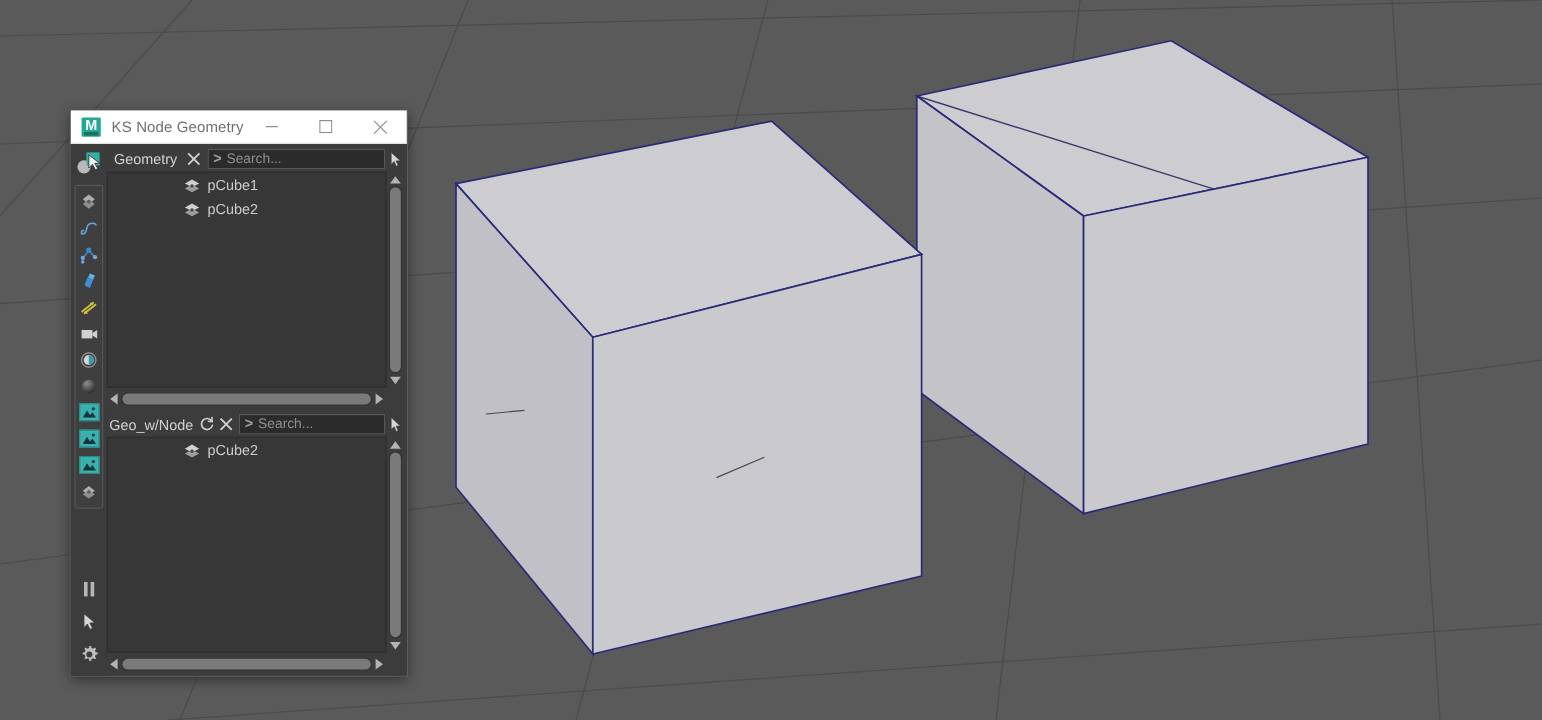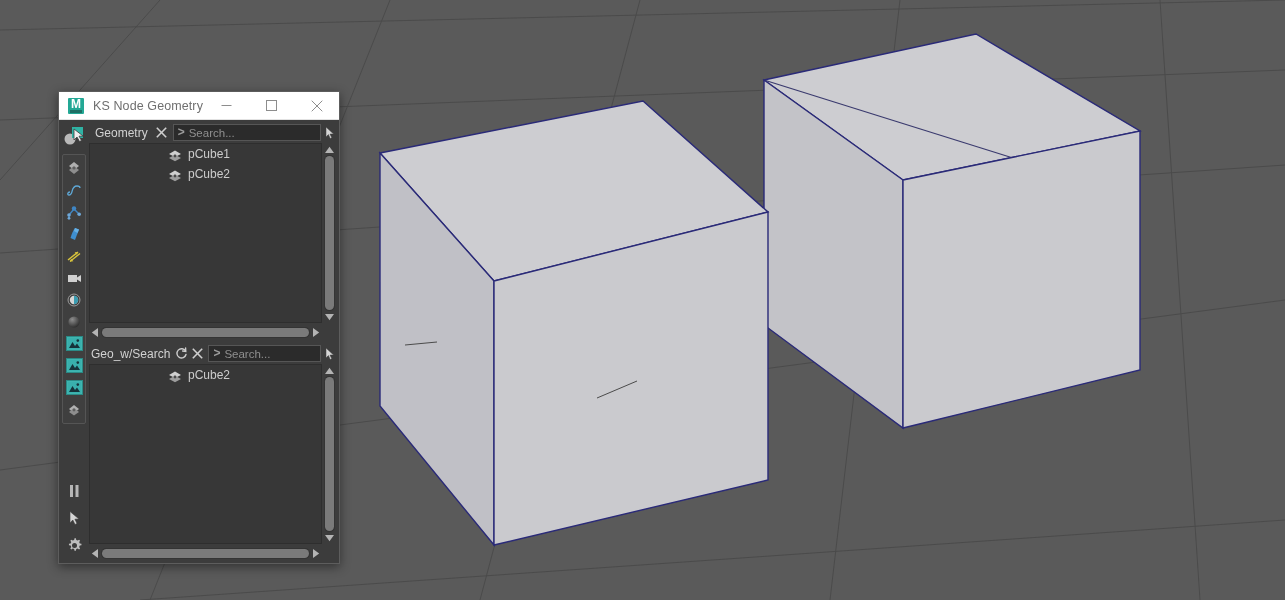--- a/index.html
+++ b/index.html
@@ -170,21 +170,20 @@
     display:flex;
     min-height:0;
   }
   .list-area {
     flex:1 1 auto;
     background:#373737;
     border:1px solid #2e2e2e;
     overflow:hidden;
     position:relative;
     min-width:0;
-    padding-left:15px;
   }
   .node-row {
     display:flex; align-items:center;
     height: 20px;
     padding-left: 62px;
   }
   .node-icon { width:16px; height:12px; margin-right:5px; flex:0 0 16px; }
   .node-label { font-size:12px; color:#cccccc; }
 
   
@@ -498,21 +497,21 @@
                   <path d="M7.2 5.5 L1 10 L1 1 Z" fill="#b4b4b4"></path>
                 </svg>
             </div>
           </div>
         </div>
       </div>
 
       <div class="panel">
 
         <div class="panel-header" style="padding-left:2px;">
-          <span class="panel-title" style="margin-right:3px;">Geo_w/Search</span>
+          <span class="panel-title" style="margin-right:3px;">Geo_w/Node</span>
           <div class="hdr-btn">
             <svg width="13" height="13" viewBox="0 0 13 13" fill="none">
               <path d="M10.5 4 A4.6 4.6 0 1 0 11 7.5" stroke="#cfcfcf" stroke-width="1.4" stroke-linecap="round"></path>
               <path d="M10.6 0.8 L10.8 4.4 L7.6 4.0" stroke="#cfcfcf" stroke-width="1.3" stroke-linecap="round" fill="none"></path>
             </svg>
           </div>
           <div class="hdr-btn">
             <svg width="11" height="11" viewBox="0 0 11 11">
               <line x1="0.8" y1="0.8" x2="10.2" y2="10.2" stroke="#cfcfcf" stroke-width="1.6"></line>
               <line x1="10.2" y1="0.8" x2="0.8" y2="10.2" stroke="#cfcfcf" stroke-width="1.6"></line>

